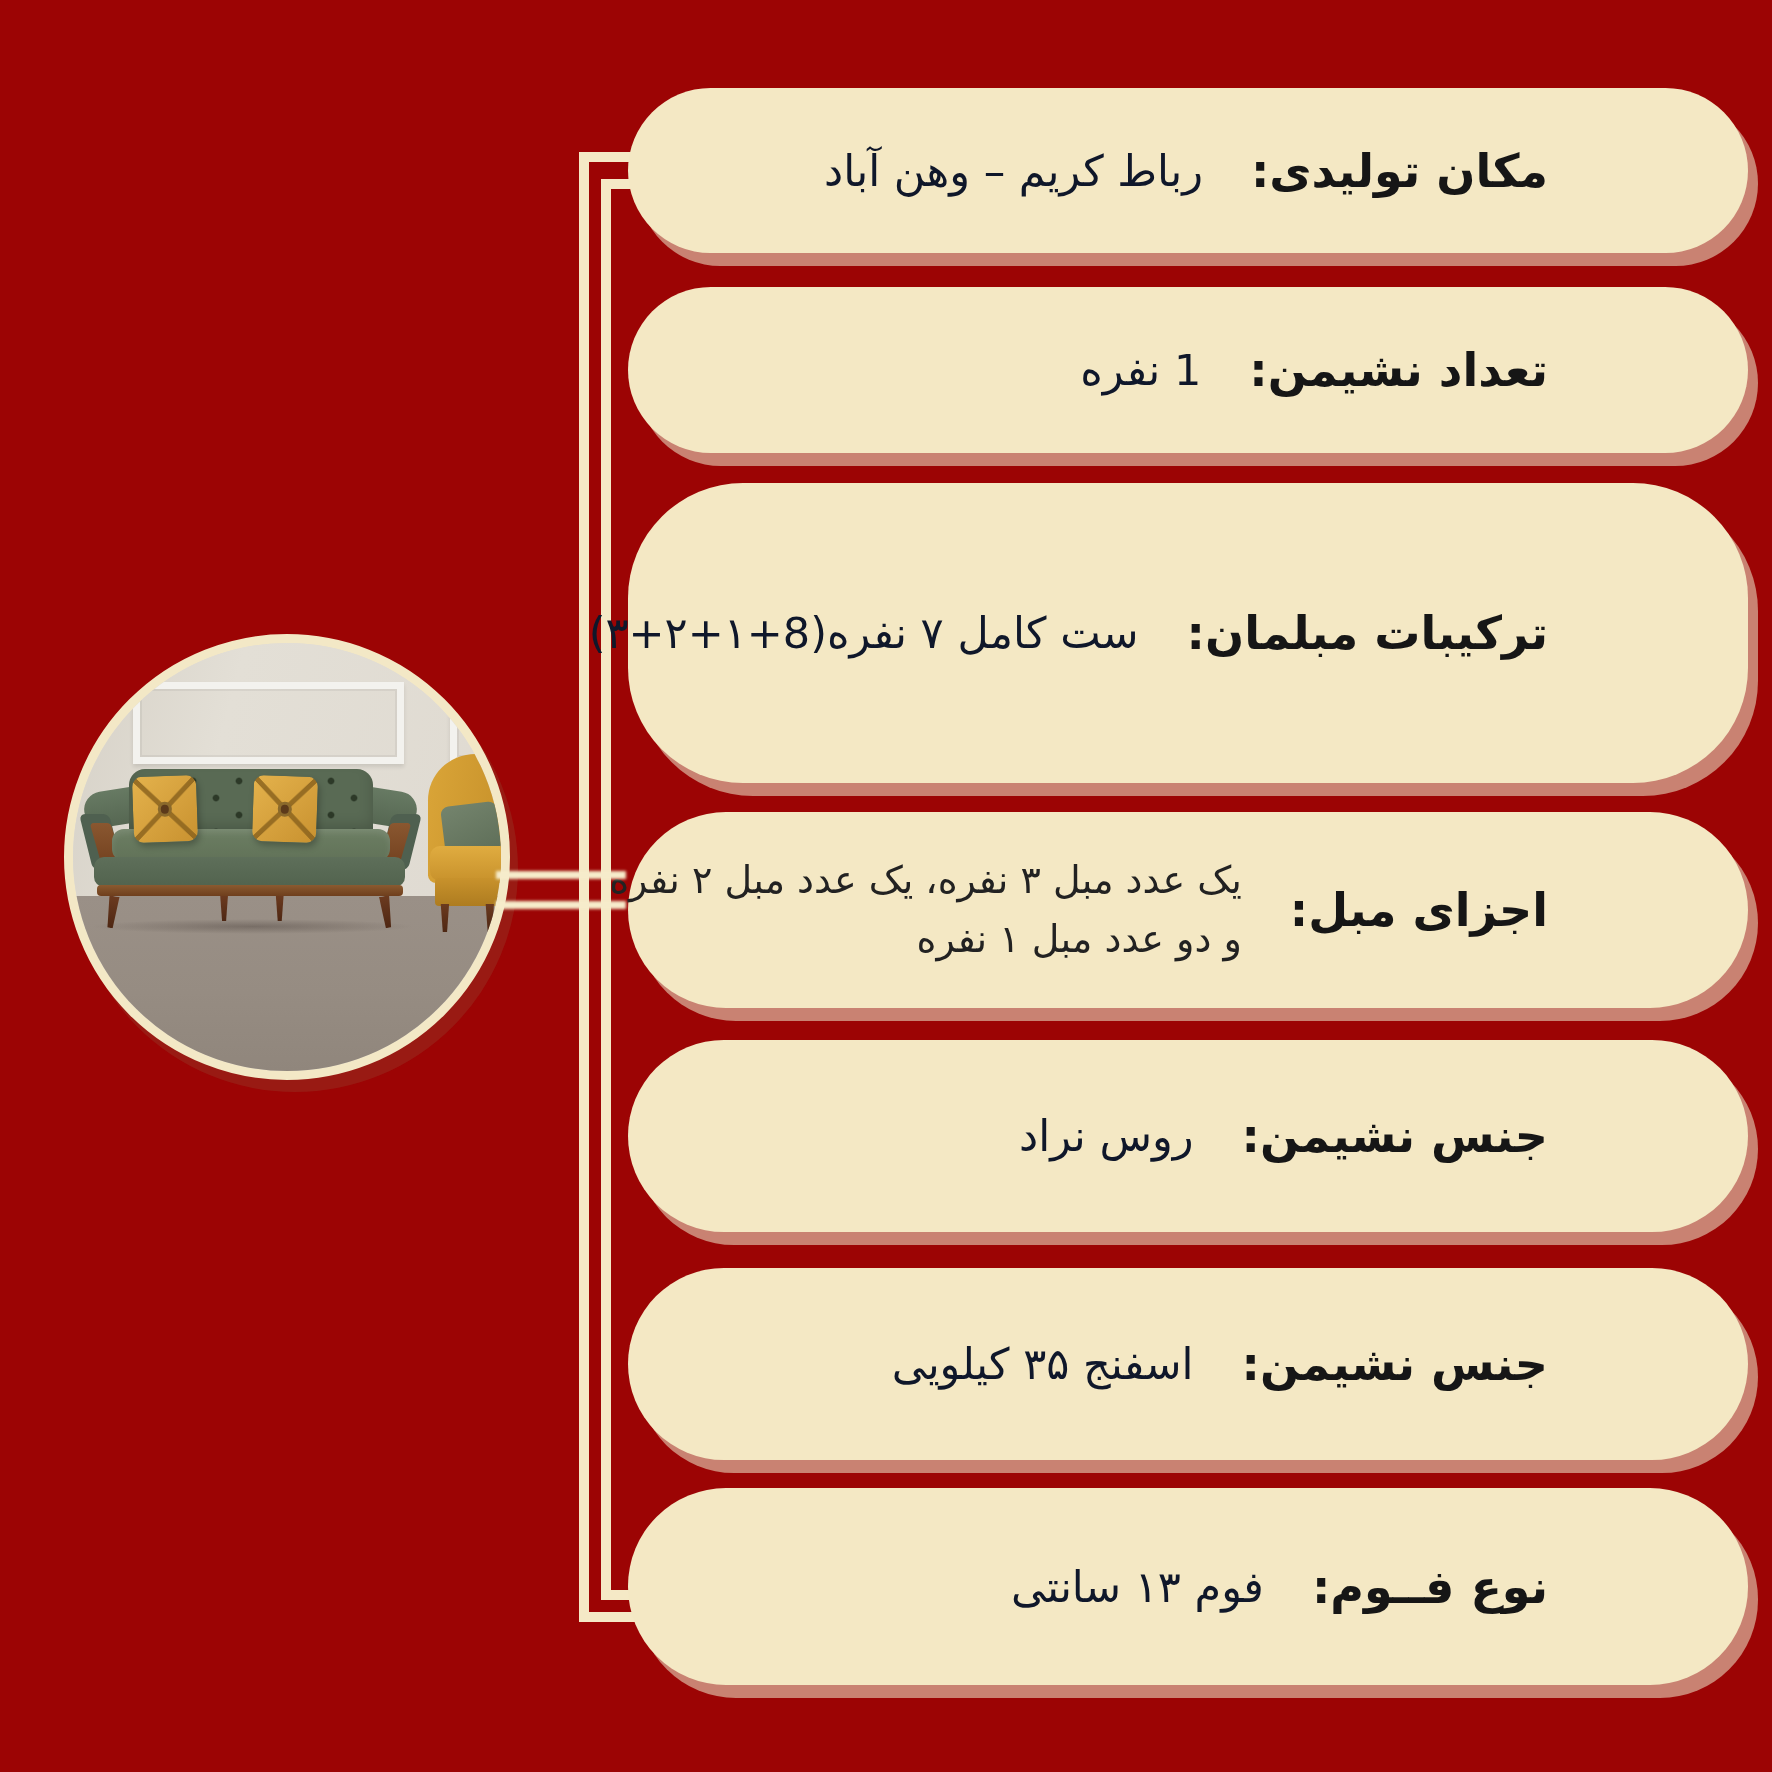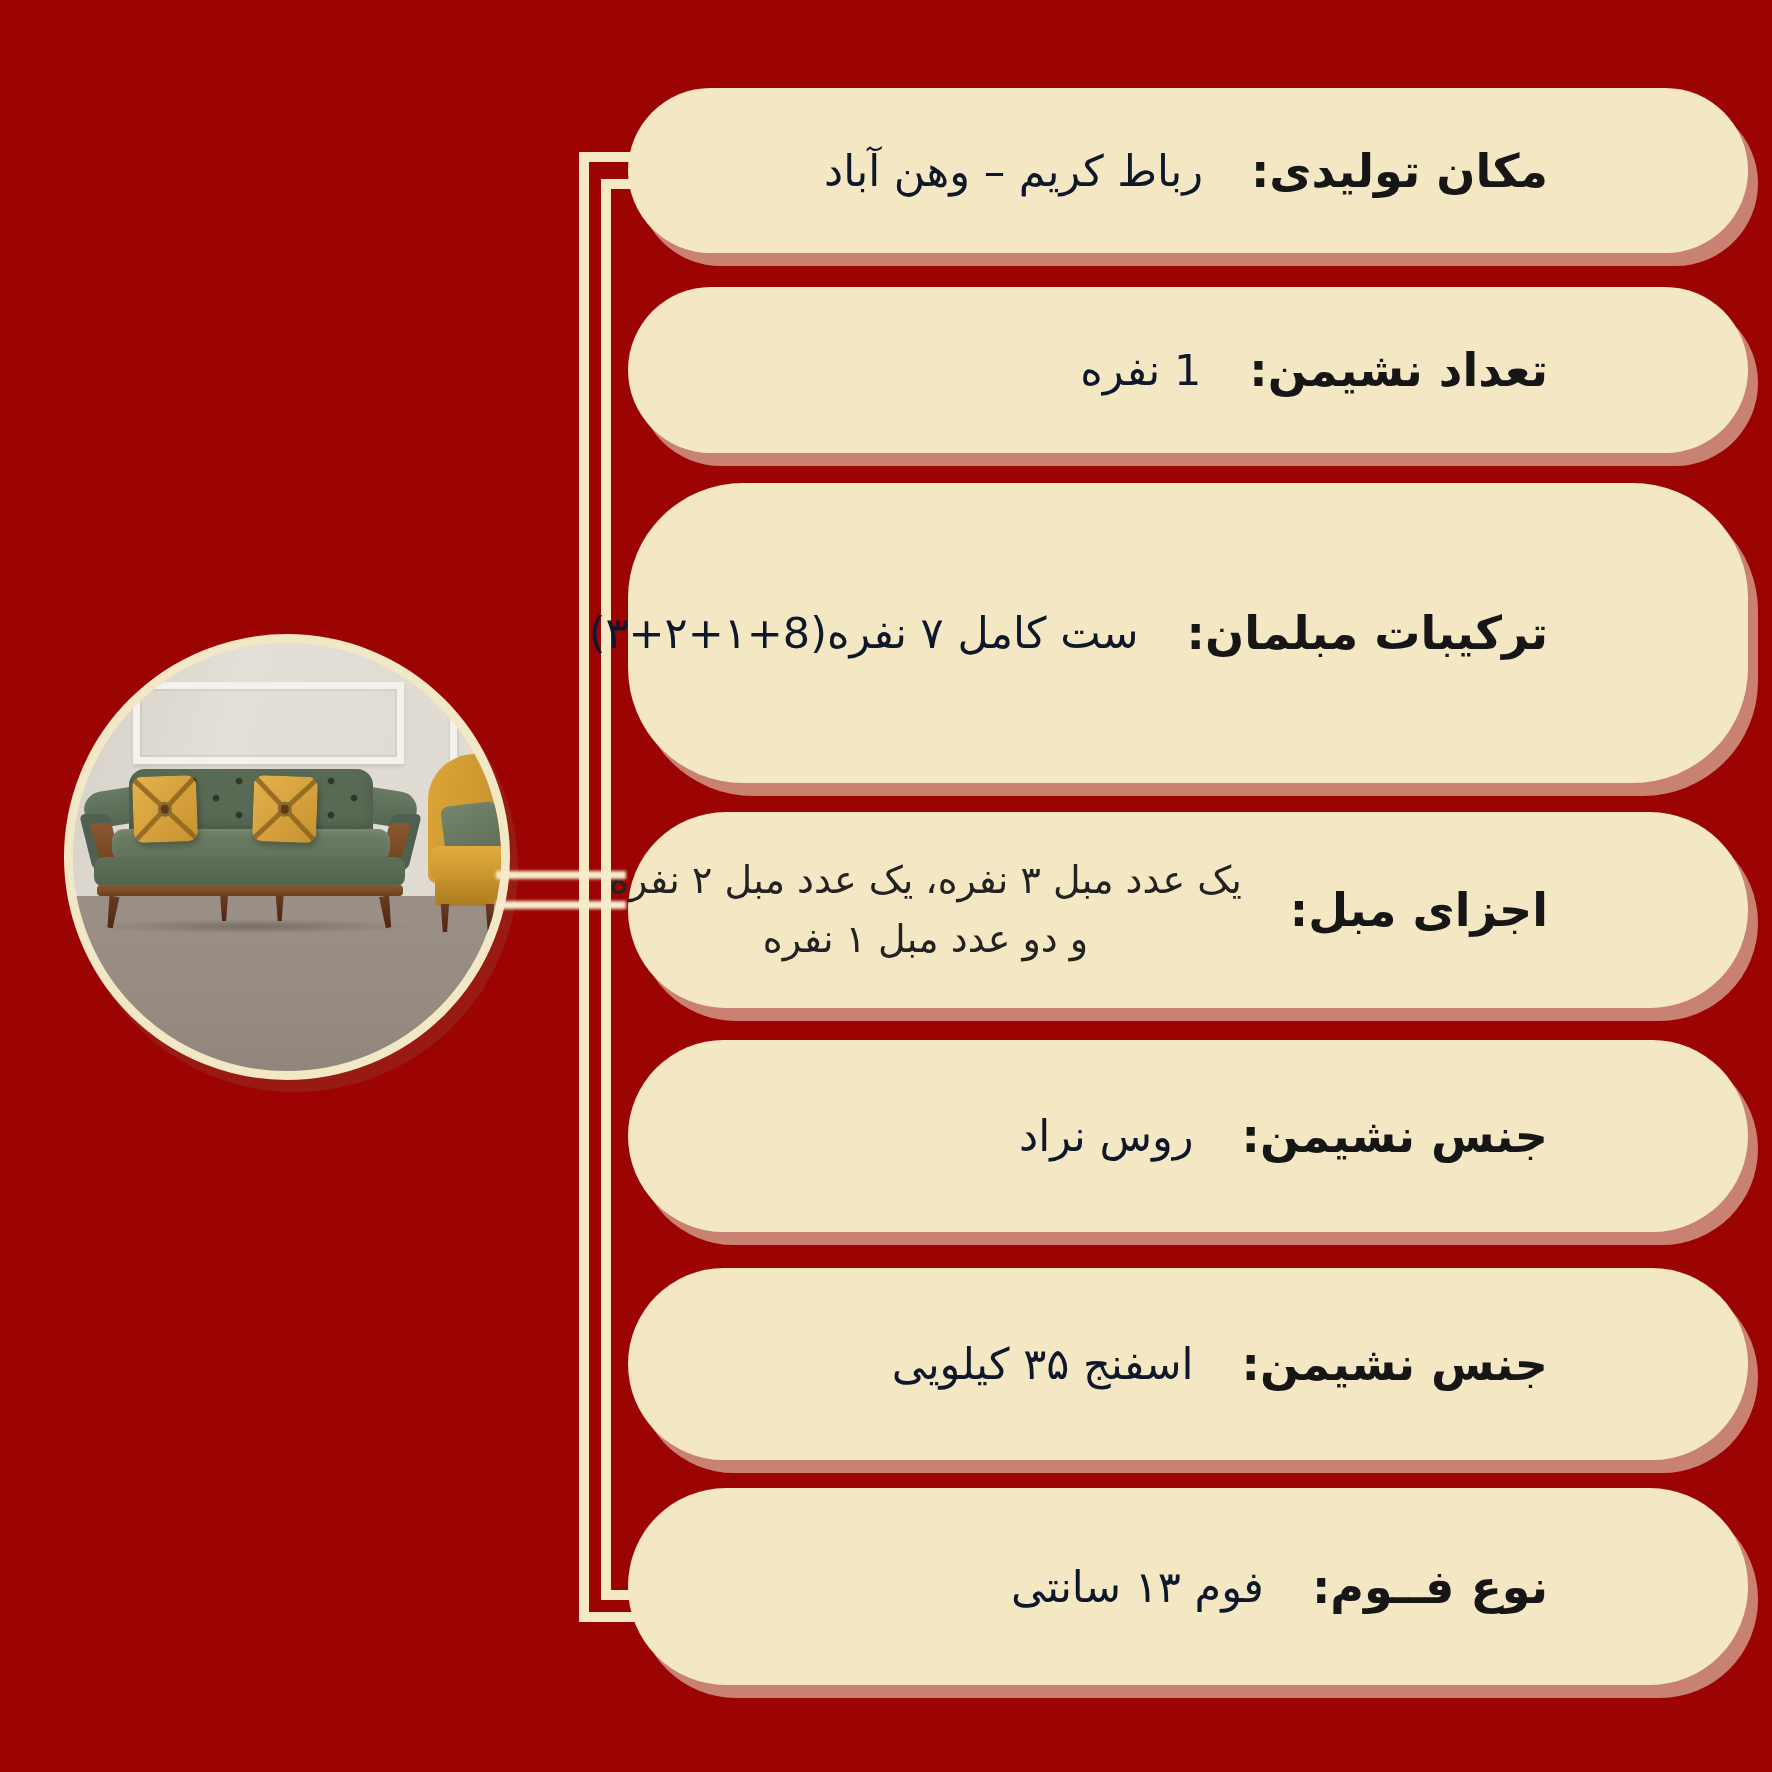--- a/index.html
+++ b/index.html
@@ -32,21 +32,21 @@
     background:#F4E8C4;
     box-shadow:10px 13px 0 #C98272;
     z-index:2;
     display:flex;align-items:center;
     justify-content:flex-start;
     padding-inline-start:200px;padding-inline-end:40px;
     box-sizing:border-box;gap:48px;
   }
   .card .lbl{font-weight:bold;font-size:46px;color:#161616;white-space:nowrap;}
   .card .val{font-weight:normal;font-size:43px;color:#0f172a;white-space:nowrap;}
-  .card .val-multi{font-weight:normal;font-size:38px;color:#222;text-align:center;line-height:1.55;white-space:nowrap;}
+  .card .val-multi{font-weight:normal;font-size:38px;color:#222;text-align:right;line-height:1.55;white-space:nowrap;}
   .card .val-multi span{display:block;}
   .c1{top:88px;height:165px;border-radius:83px;}
   .c2{top:287px;height:166px;border-radius:83px;}
   .c3{top:483px;height:300px;border-radius:115px;}
   .c4{top:812px;height:196px;border-radius:98px;}
   .c5{top:1040px;height:192px;border-radius:96px;}
   .c6{top:1268px;height:192px;border-radius:96px;}
   .c7{top:1488px;height:197px;border-radius:98px;}
 
   

